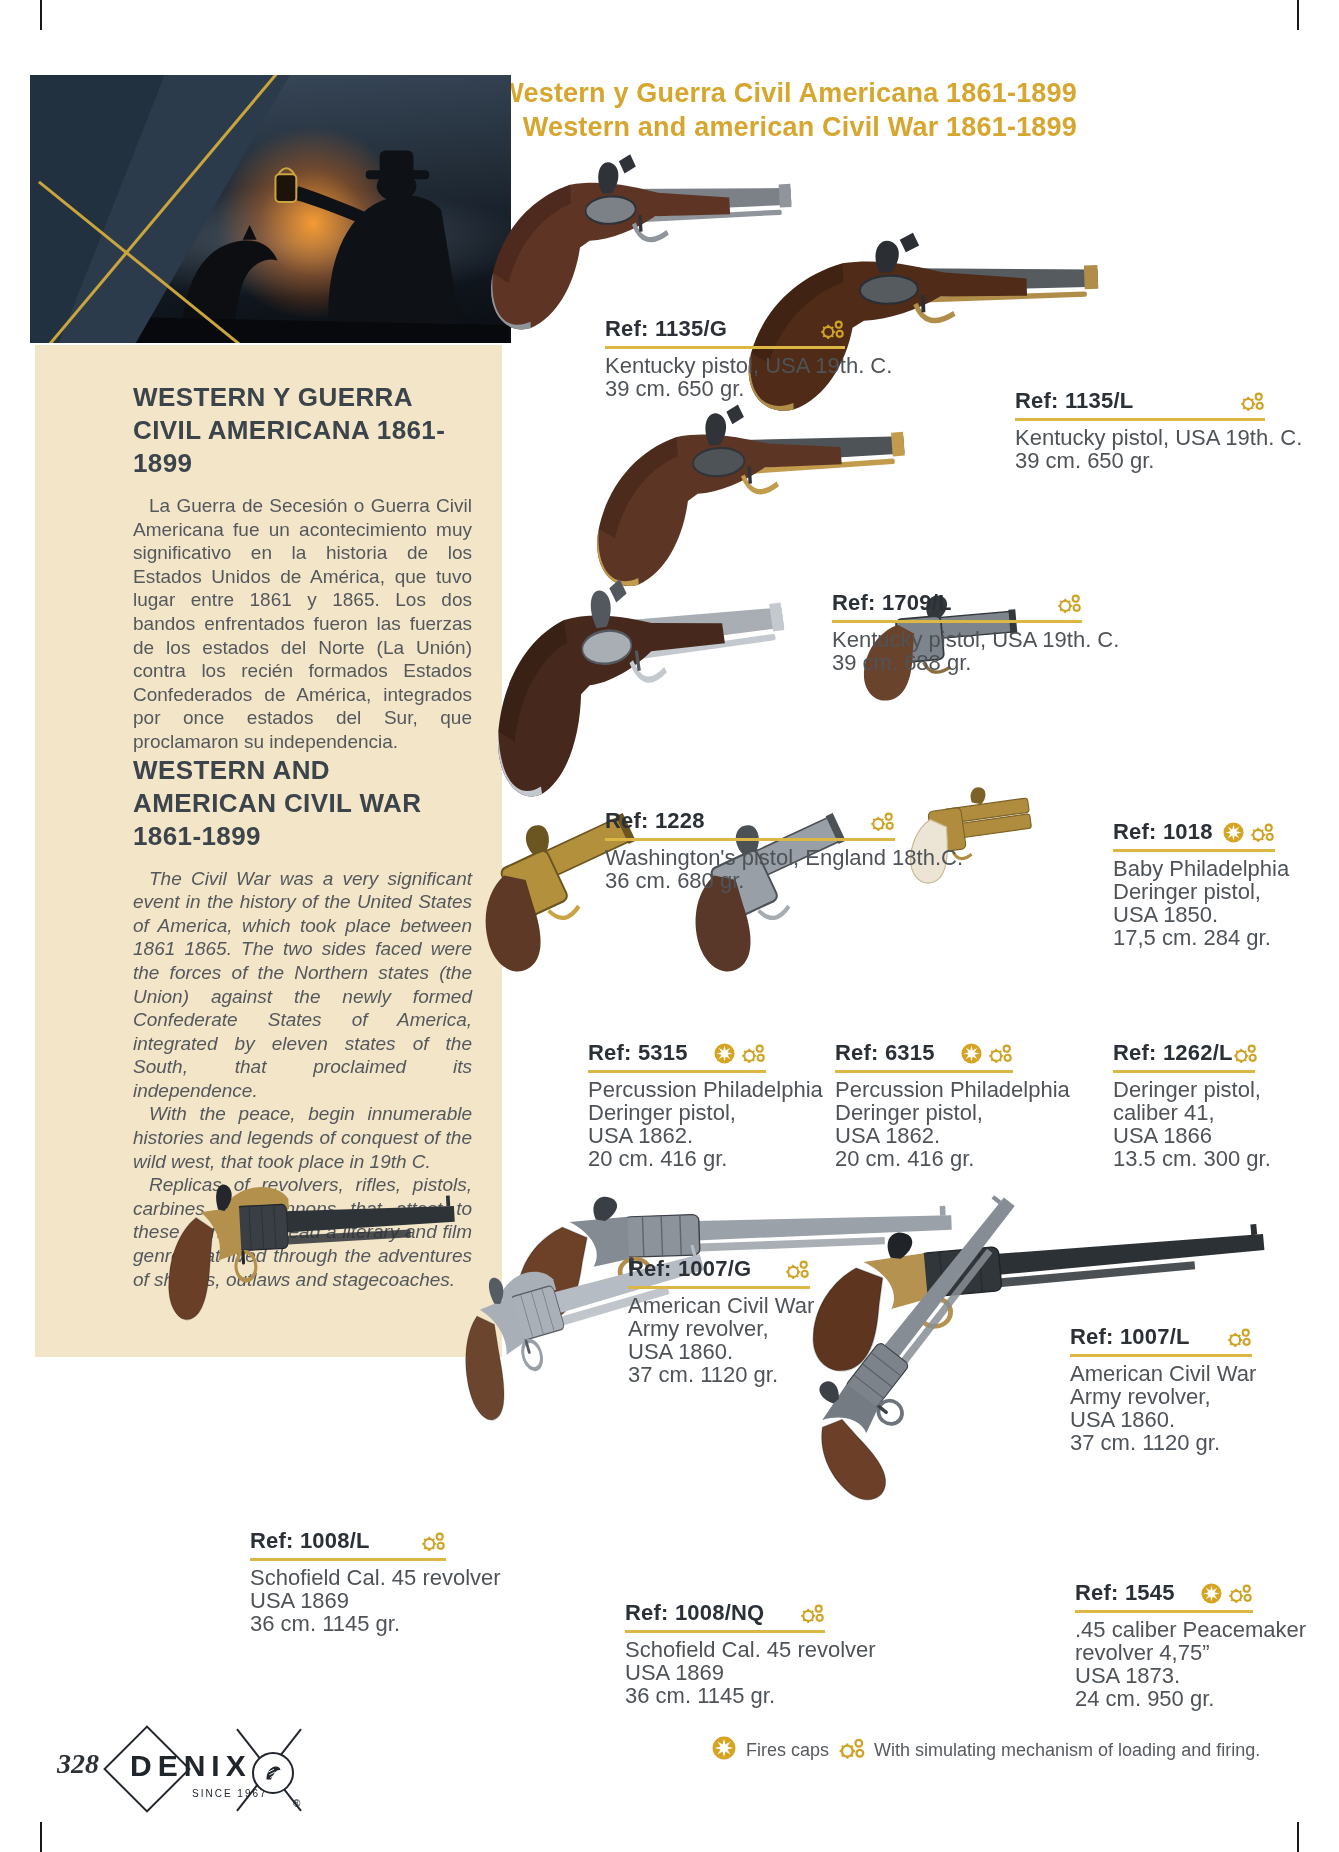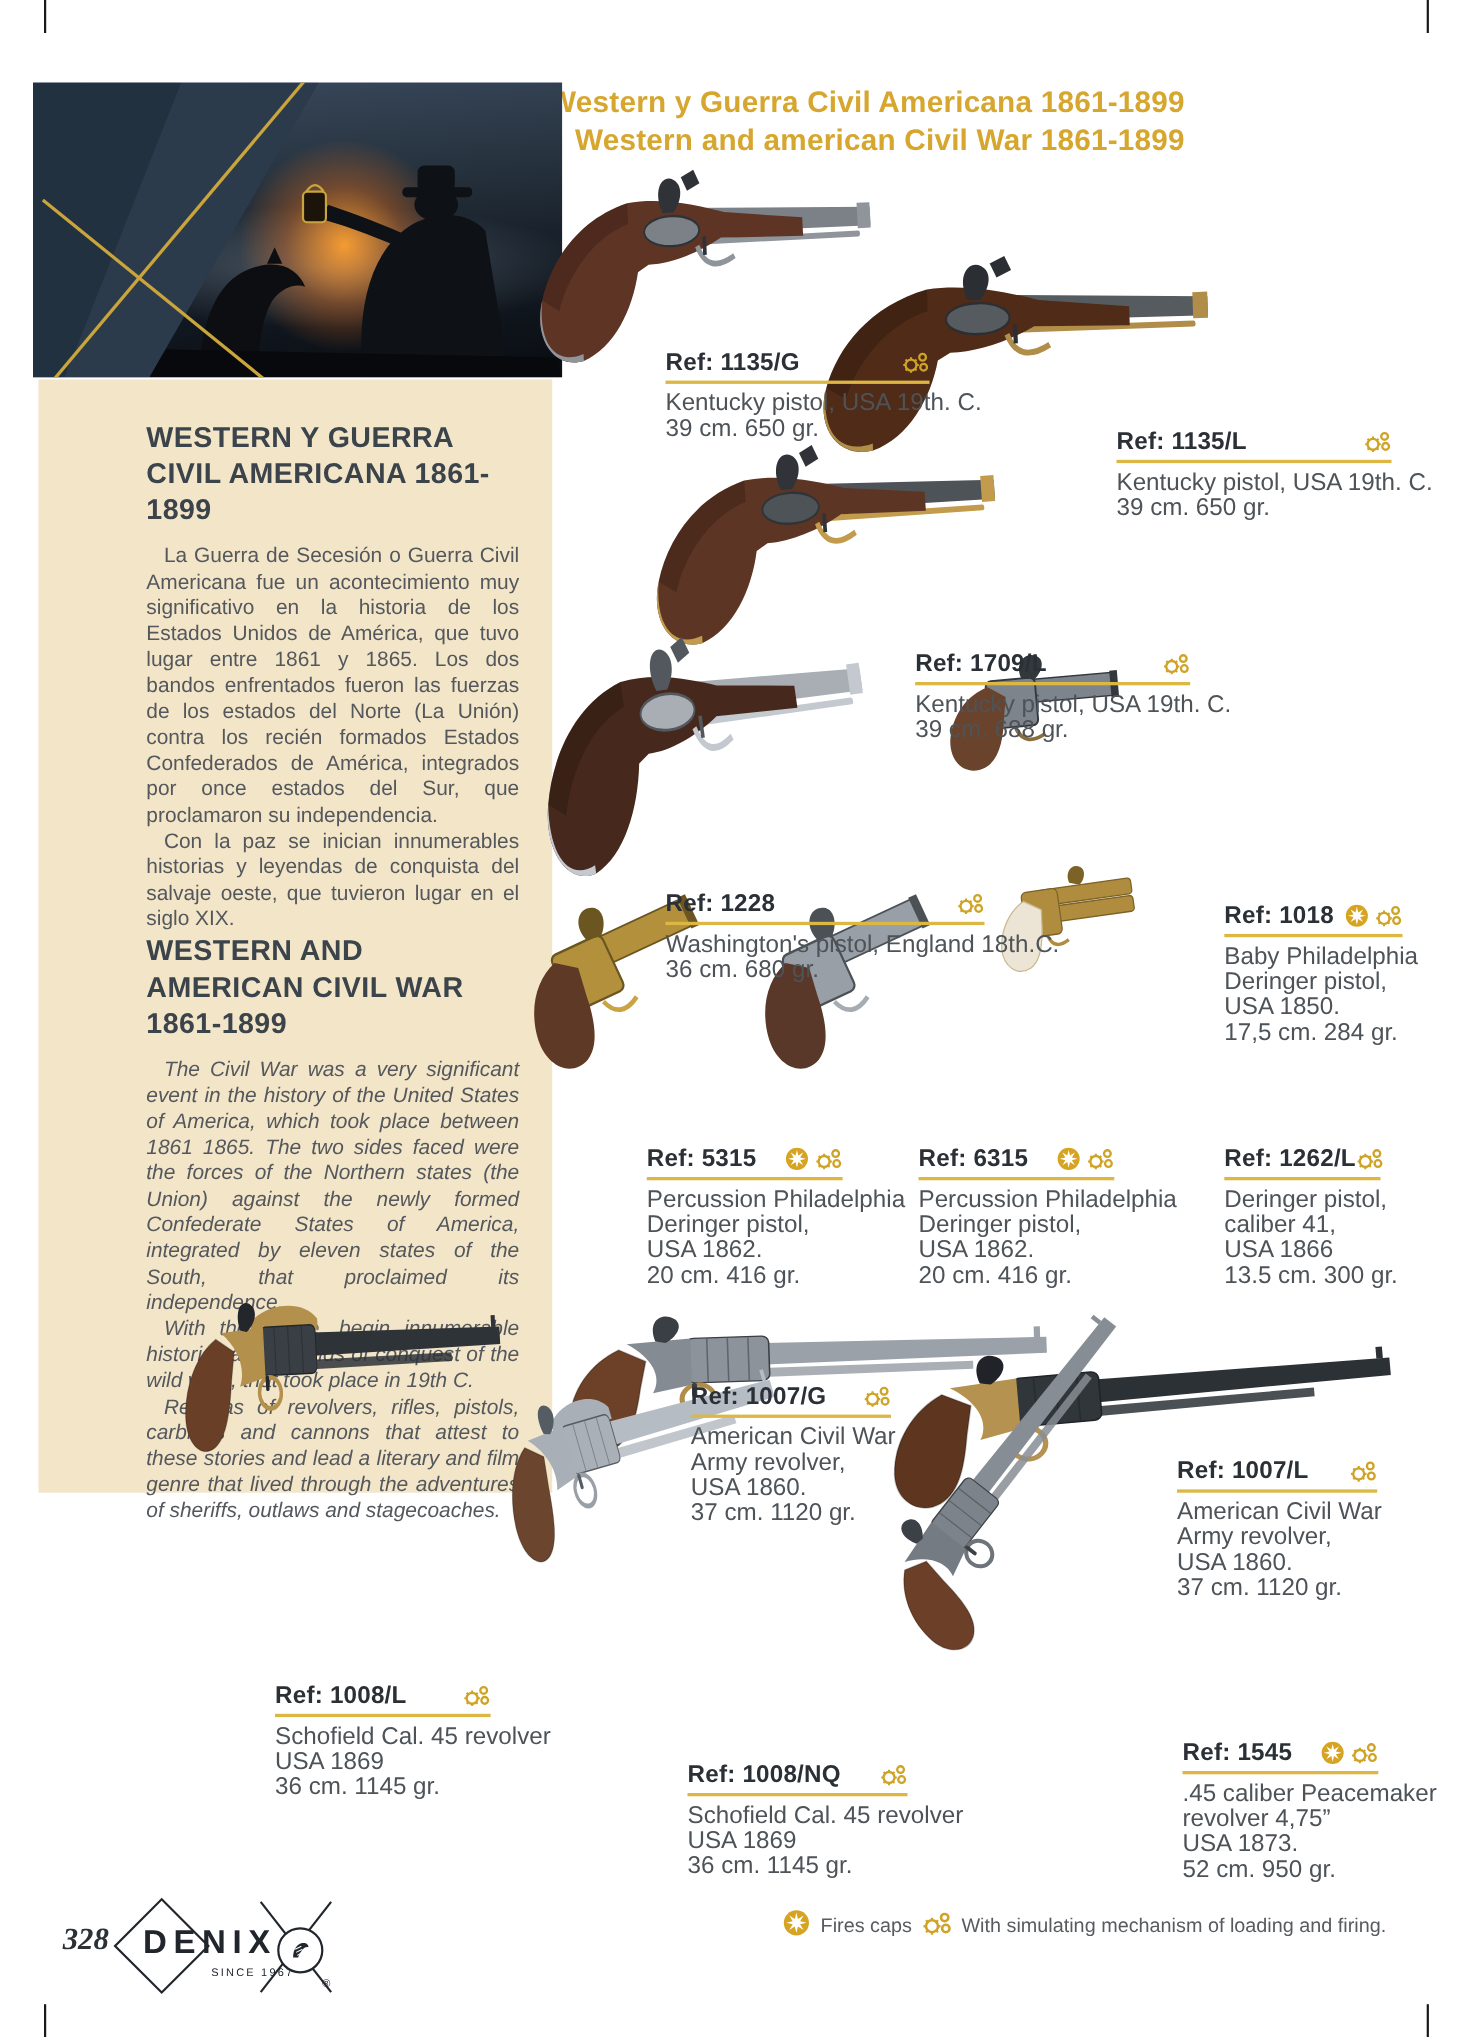--- a/index.html
+++ b/index.html
@@ -97,21 +97,20 @@
     <div class="navy"></div>
     <div class="navy2"></div>
     <div class="gline" style="left:8px;top:108px;transform:rotate(-51deg);transform-origin:top left;"></div>
     <div class="gline" style="left:252px;top:-10px;transform:rotate(40deg);transform-origin:top left;"></div>
   </div>
 
   <div class="panel">
     <h2>WESTERN Y GUERRA CIVIL AMERICANA 1861-1899</h2>
     <div class="es-body">
         <div class="para-es">La Guerra de Secesión o Guerra Civil Americana fue un acontecimiento muy significativo en la historia de los Estados Unidos de América, que tuvo lugar entre 1861 y 1865. Los dos bandos enfrentados fueron las fuerzas de los estados del Norte (La Unión) contra los recién formados Estados Confederados de América, integrados por once estados del Sur, que proclamaron su independencia.</div>
-        <div class="para-es">Con la paz se inician innumerables historias y leyendas de conquista del salvaje oeste, que tuvieron lugar en el siglo XIX.</div>
       </div>
     <h2 class="en-head">WESTERN AND AMERICAN CIVIL WAR 1861-1899</h2>
     <div class="en-body">
         <div class="para-en">The Civil War was a very significant event in the history of the United States of America, which took place between 1861 1865. The two sides faced were the forces of the Northern states (the Union) against the newly formed Confederate States of America, integrated by eleven states of the South, that proclaimed its independence.</div>
         <div class="para-en">With the peace, begin innumerable histories and legends of conquest of the wild west, that took place in 19th C.</div>
         <div class="para-en">Replicas of revolvers, rifles, pistols, carbines and cannons that attest to these stories and lead a literary and film genre that lived through the adventures of sheriffs, outlaws and stagecoaches.</div>
       </div>
   </div>
 
   <div class="gun" style="left:448px;top:140px;width:350px;height:200px;transform:rotate(-3deg);"><svg viewBox="0 0 420 190" preserveAspectRatio="none">
@@ -558,21 +557,21 @@
               </g>
               <path d="M8.5 8.3 L8.5 6.1 M8.5 18.7 L8.5 20.9 M13.7 13.5 L15.9 13.5 M3.3 13.5 L1.1 13.5 M12.2 9.8 L13.7 8.3 M12.2 17.2 L13.7 18.7 M4.8 9.8 L3.3 8.3 M4.8 17.2 L3.3 18.7" stroke="#CFA326" stroke-width="2"></path>
             </svg></span>
         </span>
       </div>
     <div class="rule"></div>
     <div class="desc">
         <div class="desc-line">.45 caliber Peacemaker</div>
         <div class="desc-line">revolver 4,75”</div>
         <div class="desc-line">USA 1873.</div>
-        <div class="desc-line">52 cm. 950 gr.</div>
+        <div class="desc-line">24 cm. 950 gr.</div>
       </div>
   </div>
 
   <span class="legend-icon" style="left:712px;top:1736px;width:24px;height:24px;"><svg viewBox="0 0 22 22" style="width:100%;height:100%">
         <circle cx="11" cy="11" r="10.5" fill="#D7A422"></circle>
         <polygon points="11,2.5 12.3,7.9 17,5 14.1,9.7 19.5,11 14.1,12.3 17,17 12.3,14.1 11,19.5 9.7,14.1 5,17 7.9,12.3 2.5,11 7.9,9.7 5,5 9.7,7.9" fill="#ffffff"></polygon>
       </svg></span>
   <div class="legend-label" style="left:746px;top:1738px;">Fires caps</div>
   <span class="legend-icon" style="left:838px;top:1737px;width:28px;height:23px;"><svg viewBox="0 0 26 22" style="width:100%;height:100%">
         <g fill="none" stroke="#CFA326" stroke-width="2.2">

